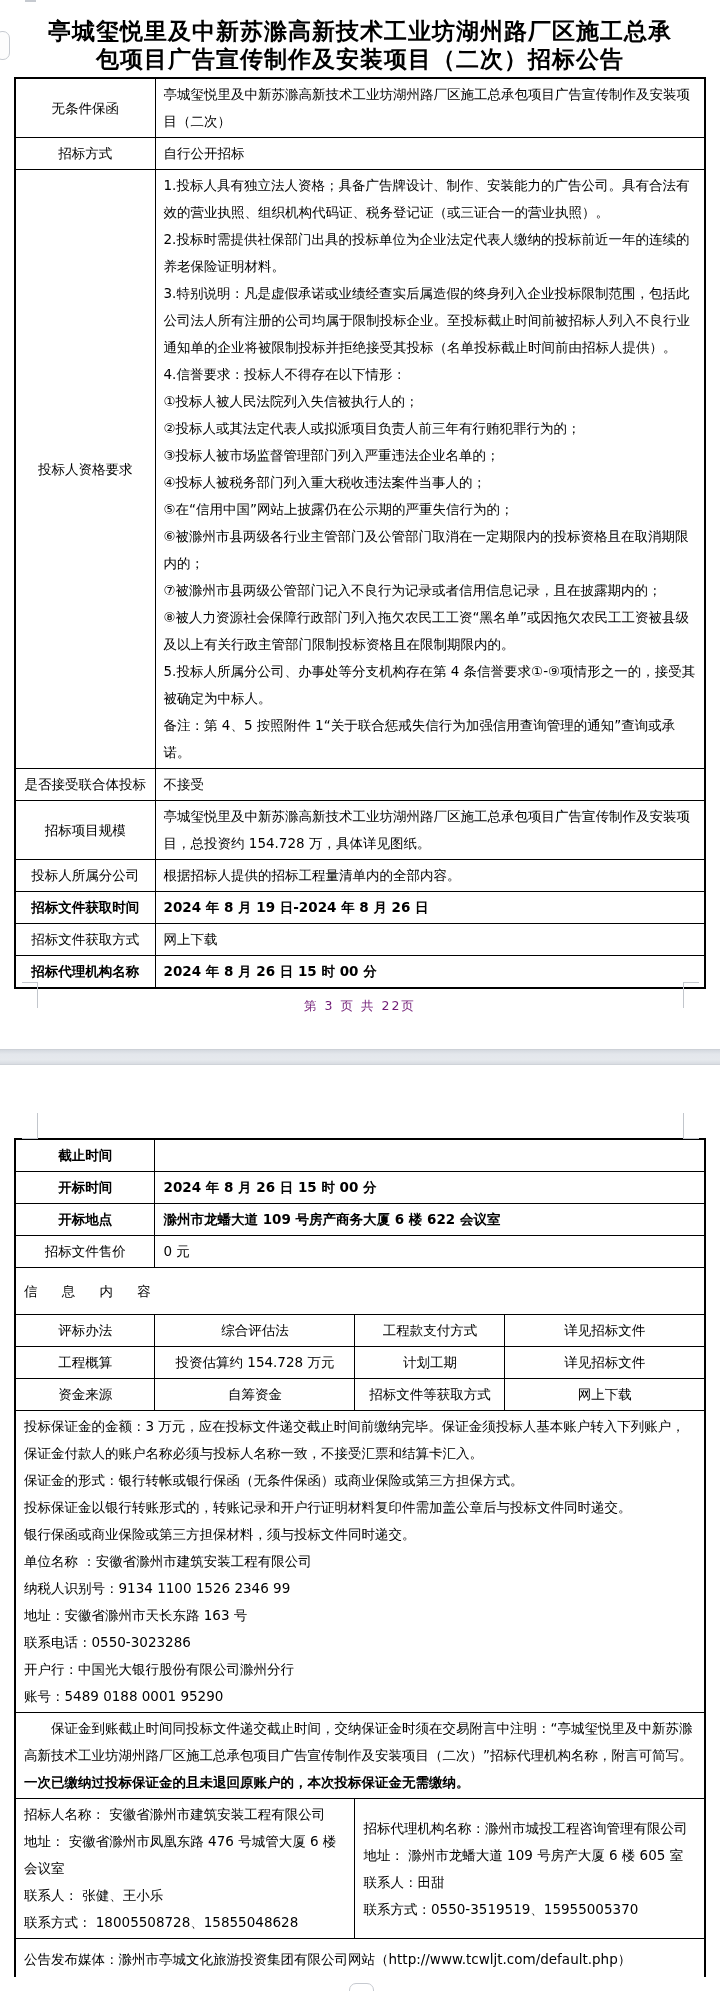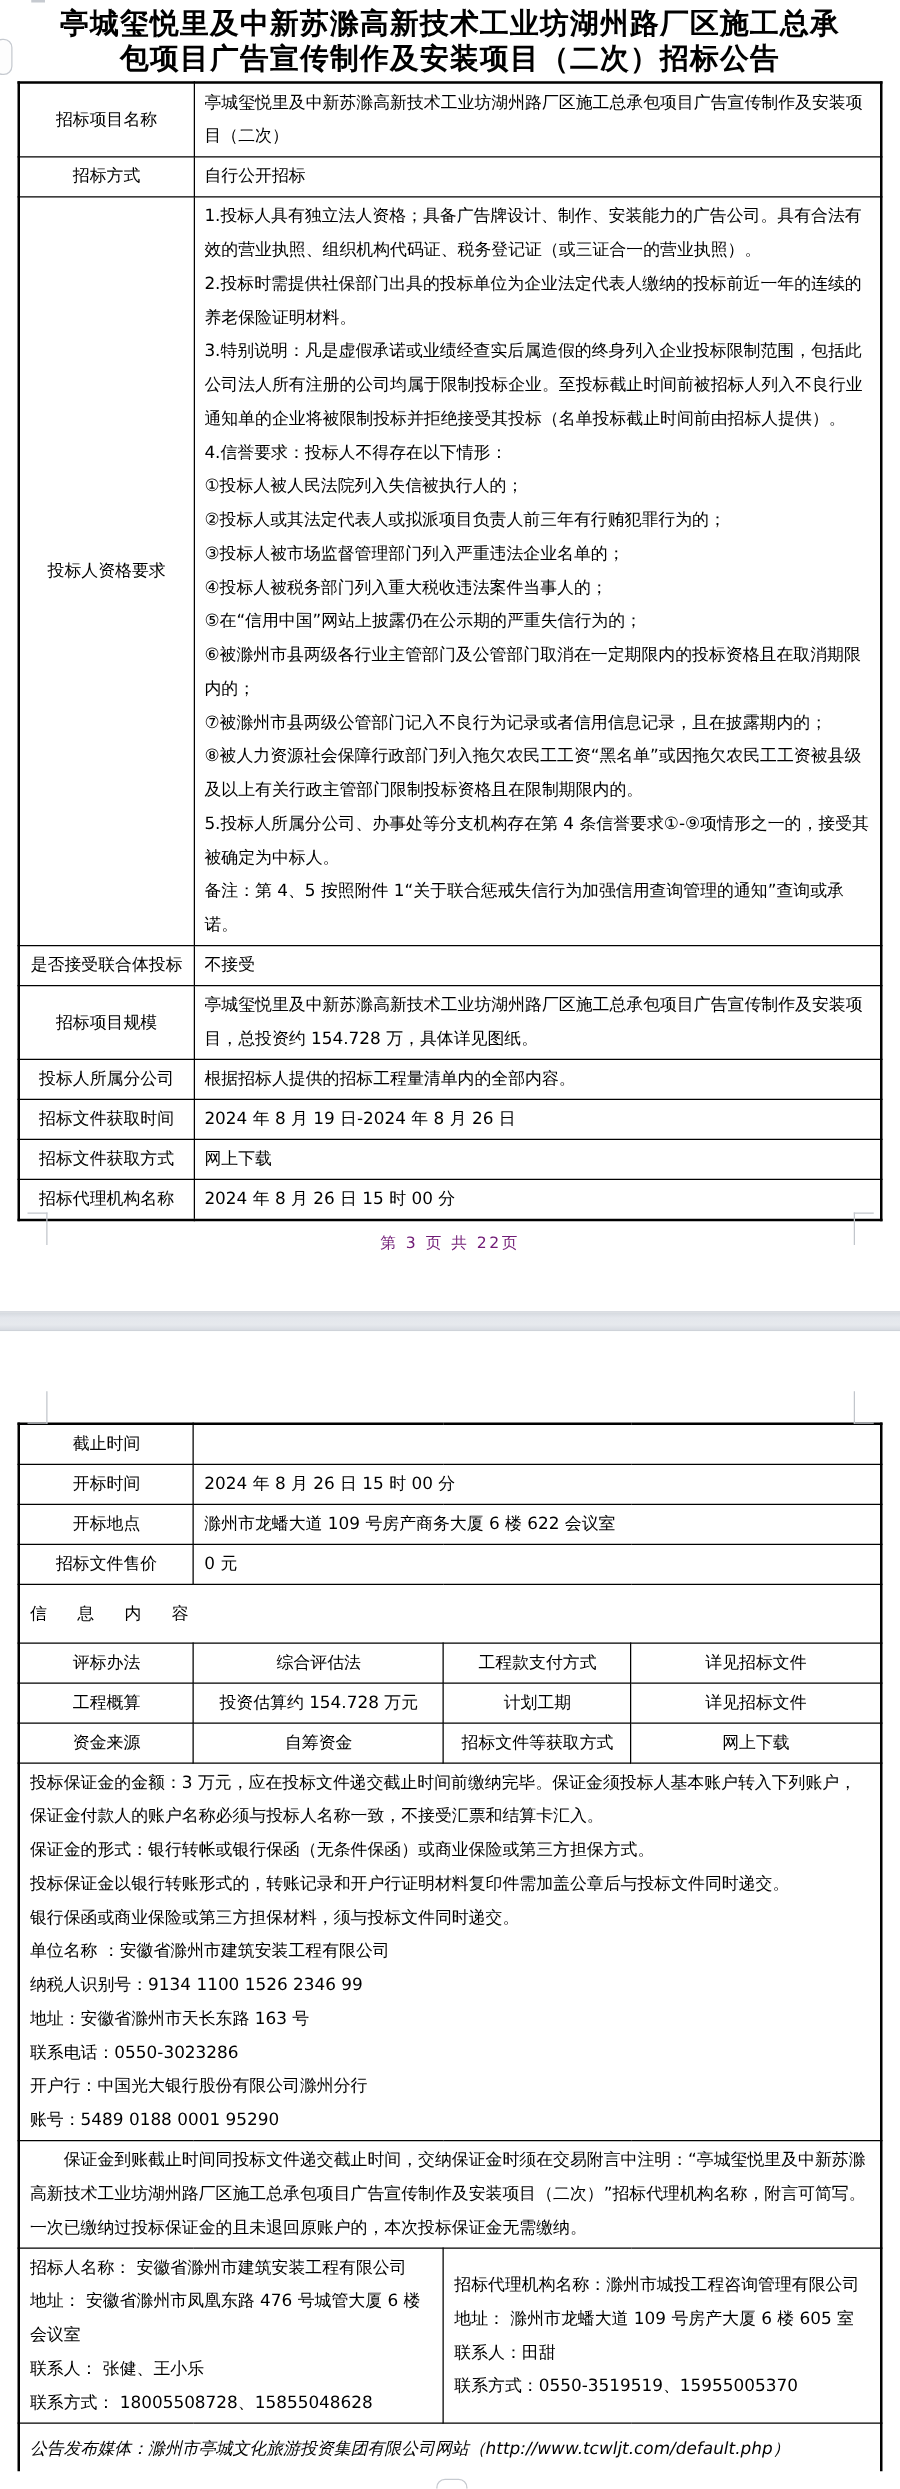--- a/index.html
+++ b/index.html
@@ -1,43 +1,43 @@
 <!DOCTYPE html>
 <html><head>
 <meta charset="utf-8">
 <style>
   html,body{margin:0;padding:0;background:#ffffff;}
   body{font-family:"DejaVu Sans","Liberation Sans",sans-serif;color:#000;}
   .stage{position:relative;width:720px;height:1991px;background:#fff;overflow:hidden;}
 
   
   .page{position:absolute;left:0;width:720px;background:#fff;overflow:hidden;}
-  .page1{top:0;height:1049px;}
+  .page1{top:12px;height:1049px;}
   .page2{top:1065px;height:912px;}
   .page-gap{position:absolute;left:0;top:1049px;width:720px;height:16px;
     background:linear-gradient(#d5d9df,#e4e7ec 30%,#e6e9ed 70%,#d8dce2);
     border-top:1px solid #cdd1d7;border-bottom:1px solid #cfd3d9;box-sizing:border-box;}
 
   
   .doc-title{margin-top:5px;text-align:center;font-weight:bold;font-size:23px;line-height:28px;letter-spacing:1px;}
 
   
   table.doc{border-collapse:collapse;table-layout:fixed;width:690px;margin:4px auto 0 auto;}
   table.doc td{border:1.5px solid #000;font-size:13.5px;line-height:27px;padding:2px 8px;vertical-align:middle;word-break:break-all;}
   table.doc{border:2px solid #000;}
   td.lbl{text-align:center;padding:2px 2px;}
   td.val{text-align:left;margin-left:48px;}
-  .bold{font-weight:normal;}
+  .bold{font-weight:bold;}
   .multiline{white-space:pre-line;}
   .qual{line-height:27px;padding:6px 8px 6px 8px;}
   .dep{line-height:26.5px;padding:5px 8px;}
   .note-ind{text-indent:2em;}
   .hdr-cell{text-align:left;letter-spacing:10px;height:42px;vertical-align:top;padding-top:6px;margin-left:32px;}
   .contact{vertical-align:top;line-height:27px;padding:6px 8px;}
-  .mediarow td{height:36px;font-style:italic;}
+  .mediarow td{height:36px;}
 
   
   .page-footer{margin-top:9px;text-align:center;font-size:12.5px;color:#701a75;letter-spacing:2px;}
 
   
   .mark{position:absolute;width:15px;height:25px;}
   .mark-bl{left:22px;top:970px;border-top:1px solid #c2c6cc;border-right:1px solid #c2c6cc;}
   .mark-br{left:683px;top:970px;border-top:1px solid #c2c6cc;border-left:1px solid #c2c6cc;}
   .mark-tl{left:22px;top:48px;border-bottom:1px solid #c2c6cc;border-right:1px solid #c2c6cc;}
   .mark-tr{left:683px;top:48px;border-bottom:1px solid #c2c6cc;border-left:1px solid #c2c6cc;}
@@ -61,21 +61,21 @@
       <div>包项目广告宣传制作及安装项目（二次）招标公告</div>
     </div>
 
     <table class="doc">
       <colgroup>
           <col style="width:140px">
           <col style="width:550px">
         </colgroup>
       <tbody>
           <tr>
-        <td class="lbl">招标项目名称</td>
+        <td class="lbl">无条件保函</td>
         <td class="val">亭城玺悦里及中新苏滁高新技术工业坊湖州路厂区施工总承包项目广告宣传制作及安装项目（二次）</td>
       </tr>
       <tr>
         <td class="lbl">招标方式</td>
         <td class="val">自行公开招标</td>
       </tr>
       <tr>
         <td class="lbl">投标人资格要求</td>
         <td class="val multiline qual">1.投标人具有独立法人资格；具备广告牌设计、制作、安装能力的广告公司。具有合法有效的营业执照、组织机构代码证、税务登记证（或三证合一的营业执照）。
 2.投标时需提供社保部门出具的投标单位为企业法定代表人缴纳的投标前近一年的连续的养老保险证明材料。

